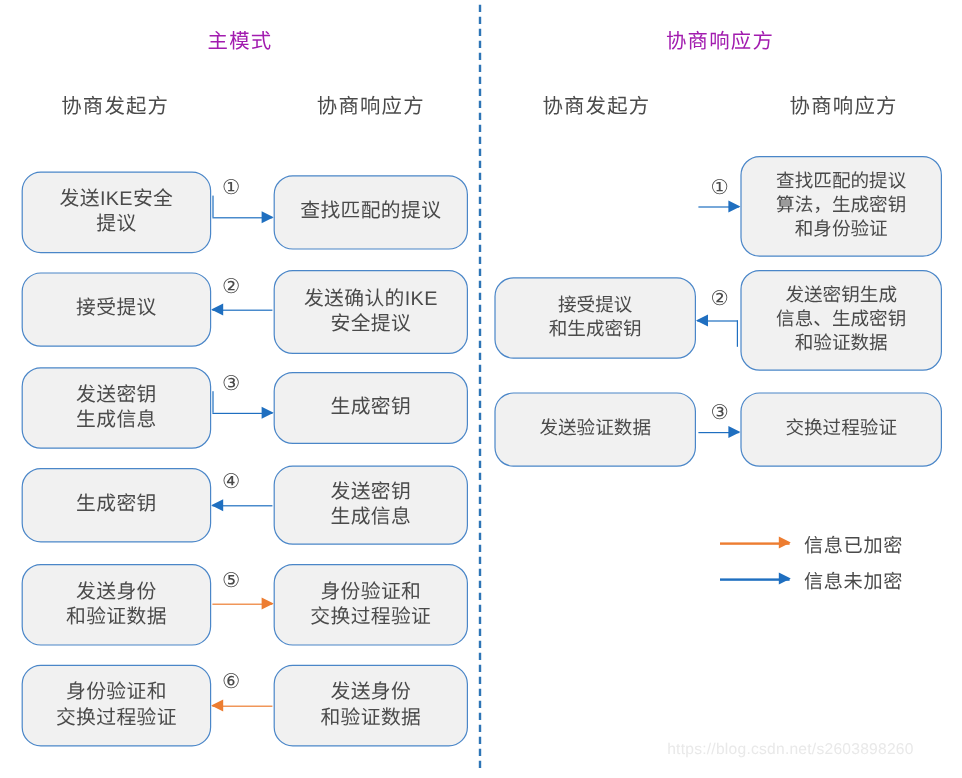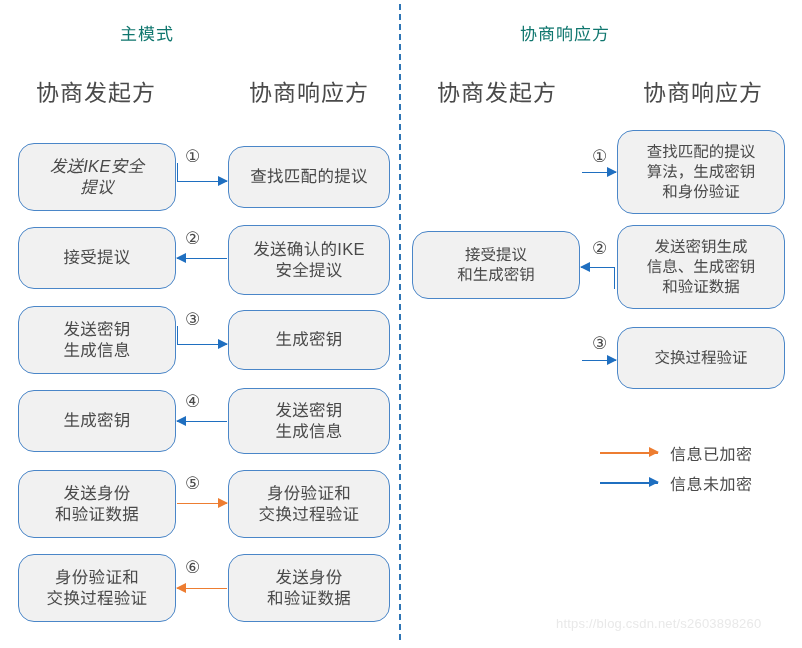--- a/index.html
+++ b/index.html
@@ -23,30 +23,30 @@
     left:399px;
     top:4px;
     width:0;
     height:636px;
     border-left:2px dashed #2e75b6;
   }
 
   
   .panel-title{
     position:absolute;
-    text-align:left;
+    text-align:center;
     font-size:17px;
-    color:#0f766e;
+    color:#a21caf;
     letter-spacing:1px;
     white-space:nowrap;
   }
   .col-header{
     position:absolute;
     text-align:center;
-    font-size:23px;
+    font-size:17px;
     color:#4a4a4a;
     letter-spacing:1px;
     white-space:nowrap;
   }
 
   
   .node{
     position:absolute;
     box-sizing:border-box;
     background:#f1f1f1;
@@ -151,21 +151,21 @@
 
 <div id="stage">
 
   <div class="divider"></div>
 
   <div class="panel-title" style="left:120px;top:20px;width:160px;">主模式</div>
 
   <div class="col-header" style="left:16px;top:74px;width:160px;">协商发起方</div>
   <div class="col-header" style="left:228px;top:74px;width:162px;">协商响应方</div>
 
-  <div class="node" style="left:18px;top:143px;width:158px;height:68px;font-style:italic;">发送IKE安全
+  <div class="node" style="left:18px;top:143px;width:158px;height:68px;">发送IKE安全
 提议</div>
   <div class="node" style="left:228px;top:146px;width:162px;height:62px;">查找匹配的提议</div>
   <div class="elbow blue" style="left:177px;top:163px;height:18px;"></div>
   <div class="arrow right blue" style="left:177px;top:181px;width:50px;">
     <span class="shaft"></span>
       <span class="head"></span>
   </div>
   <div class="step-num" style="left:185px;top:148px;">①</div>
 
   <div class="node" style="left:18px;top:227px;width:158px;height:62px;">接受提议</div>
@@ -235,20 +235,21 @@
   <div class="node tight" style="left:617px;top:225px;width:168px;height:84px;">发送密钥生成
 信息、生成密钥
 和验证数据</div>
   <div class="elbow blue" style="left:614px;top:267px;height:22px;"></div>
   <div class="arrow left blue" style="left:581px;top:267px;width:34px;">
     <span class="shaft"></span>
       <span class="head"></span>
   </div>
   <div class="step-num" style="left:592px;top:240px;">②</div>
 
+  <div class="node tight" style="left:412px;top:327px;width:168px;height:62px;">发送验证数据</div>
   <div class="node tight" style="left:617px;top:327px;width:168px;height:62px;">交换过程验证</div>
   <div class="arrow right blue" style="left:582px;top:360px;width:34px;">
     <span class="shaft"></span>
       <span class="head"></span>
   </div>
   <div class="step-num" style="left:592px;top:335px;">③</div>
 
   <div class="legend-row" style="left:600px;top:443px;width:190px;">
     <span class="legend-arrow orange">
       <span class="shaft"></span>

